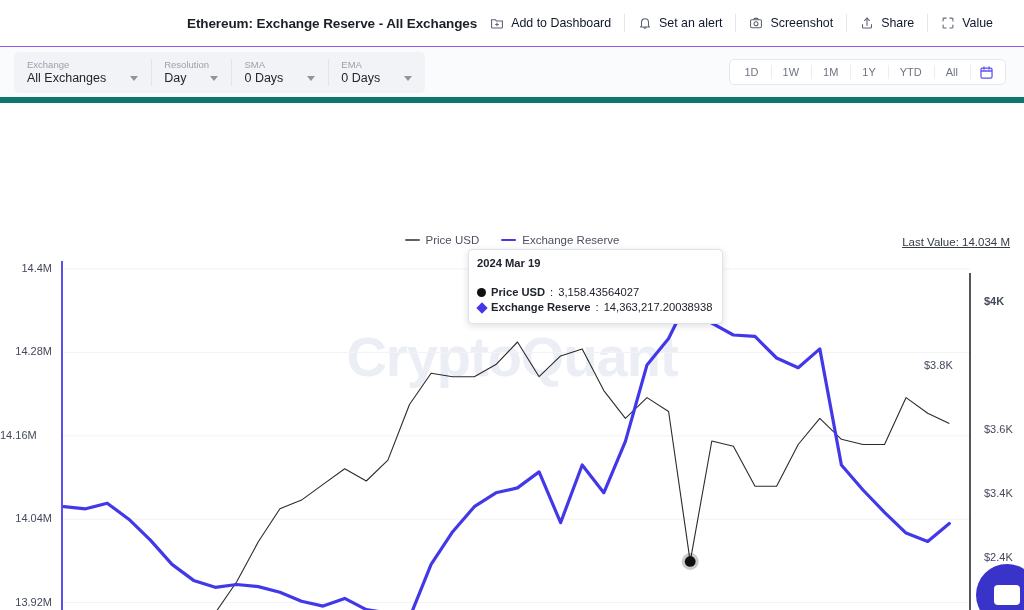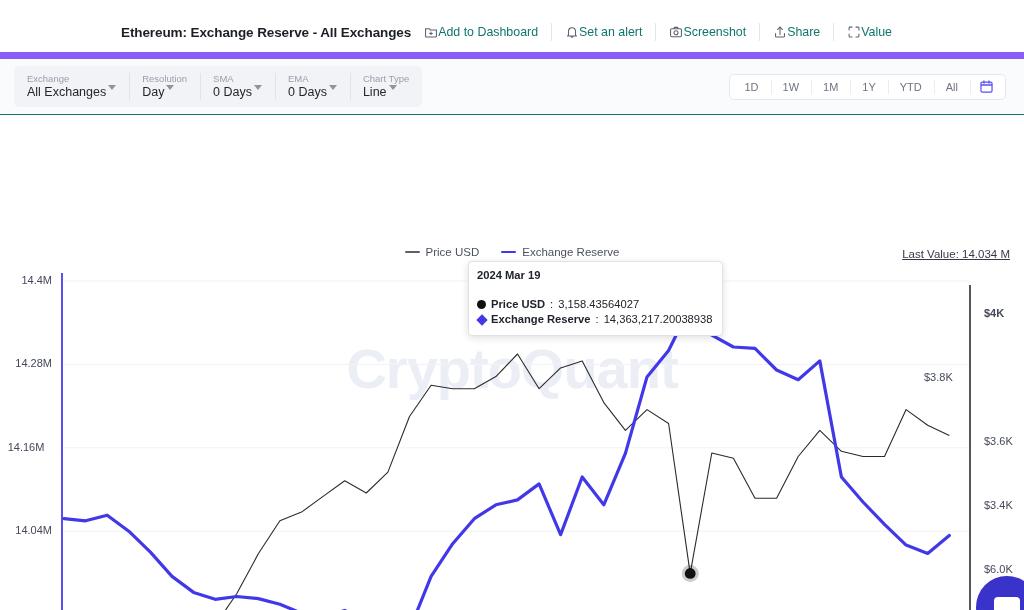--- a/index.html
+++ b/index.html
@@ -7,66 +7,65 @@
     width: 1024px; height: 610px;
     background: #ffffff;
     font-family: "Liberation Sans", sans-serif;
     overflow: hidden;
   }
 
   
   .header {
     height: 47px;
     display: flex; align-items: center;
-    justify-content: center;
+    justify-content: flex-end;
     padding: 0 18px 0 20px;
-    border-bottom: 7px solid #8b5cf6;
+    border-bottom: 1px solid #8b5cf6;
     background: #fff;
-    margin-top: 12px;
   }
   .page-title {
     font-size: 13.5px; font-weight: bold; color: #1b1f26;
     letter-spacing: -0.1px;
   }
   .hdr-actions { display: flex; align-items: center; }
   .hdr-btn {
-    display: flex; align-items: center; 
+    display: flex; align-items: center; gap: 7px;
     padding: 0 13px; height: 24px;
-    font-size: 12.4px; color: #0f766e; white-space: nowrap;
+    font-size: 12.4px; color: #0f172a; white-space: nowrap;
     cursor: pointer;
   }
   .hdr-sep { width: 1px; height: 18px; background: #e4e7eb; }
   .hdr-btn svg { display: block; }
 
   
   .controls {
     height: 56px;
     display: flex; align-items: center; justify-content: space-between;
     padding: 0 18px 0 14px;
     background: #fafbfc;
-    border-bottom: 1px solid #0f766e;
+    border-bottom: 6px solid #0f766e;
   }
   .ctrl-group {
     display: flex; align-items: stretch;
     background: #f2f3f6;
     border-radius: 5px;
     height: 41px;
   }
   .ctrl {
     display: flex; flex-direction: column; justify-content: center;
     padding: 0 13px;
     position: relative;
     cursor: pointer;
   }
   .ctrl + .ctrl::before {
     content: ""; position: absolute; left: 0; top: 7px; bottom: 7px;
     width: 1px; background: #e1e3e8;
   }
   .ctrl-label { font-size: 9.5px; color: #9aa0ab; line-height: 12px; }
-  .ctrl-value-row { display: flex; align-items: flex-start; gap: 2px; }
+  .ctrl-value-row { display: flex; align-items: center; gap: 24px; }
   .ctrl-value { font-size: 12.5px; color: #22262e; line-height: 15px; }
   .caret {
     width: 0; height: 0;
     border-left: 4.5px solid transparent;
     border-right: 4.5px solid transparent;
     border-top: 5px solid #8e94a0;
   }
 
   .range-group {
     display: flex; align-items: center;
@@ -254,27 +253,20 @@
 
     <div class="ctrl">
       <span class="ctrl-label">EMA</span>
       <span class="ctrl-value-row">
         <span class="ctrl-value">0 Days</span>
         <span class="caret"></span>
       </span>
     </div>
 
 
-    <div class="ctrl">
-      <span class="ctrl-label">Chart Type</span>
-      <span class="ctrl-value-row">
-        <span class="ctrl-value">Line</span>
-        <span class="caret"></span>
-      </span>
-    </div>
   </div>
 
   <div class="range-group">
     <div class="range-btn">1D</div>
     <div class="range-btn">1W</div>
     <div class="range-btn">1M</div>
     <div class="range-btn">1Y</div>
     <div class="range-btn">YTD</div>
     <div class="range-btn">All</div>
     <div class="range-cal">
@@ -344,30 +336,30 @@
         <circle cx="690.2068965517242" cy="458.443615006175" r="8.5" fill="#111111" opacity="0.22"></circle>
         <circle cx="690.2068965517242" cy="458.443615006175" r="5.4" fill="#111111"></circle>
         <circle cx="690.2068965517242" cy="191.56404572938112" r="8.5" fill="#4338e8" opacity="0.22"></circle>
         <rect x="686.0068965517241" y="187.36404572938113" width="8.4" height="8.4" fill="#4338e8" transform="rotate(45 690.2068965517242 191.56404572938112)"></rect>
       </g>
   </svg>
 
   <div id="ylabels-left">
       <div class="y-label" style="top: 159px; left: 0px; width: 52px; text-align: right;">14.4M</div>
       <div class="y-label" style="top: 242.4px; left: 0px; width: 52px; text-align: right;">14.28M</div>
-      <div class="y-label" style="top: 325.8px; left: 0px; width: 52px; text-align: center;">14.16M</div>
+      <div class="y-label" style="top: 325.8px; left: 0px; width: 52px; text-align: left;">14.16M</div>
       <div class="y-label" style="top: 409.2px; left: 0px; width: 52px; text-align: right;">14.04M</div>
       <div class="y-label" style="top: 492.6px; left: 0px; width: 52px; text-align: right;">13.92M</div>
     </div>
   <div id="ylabels-right">
       <div class="y-label" style="top: 192px; left: 984px; font-weight: bold;">$4K</div>
       <div class="y-label" style="top: 256px; left: 924px;">$3.8K</div>
       <div class="y-label" style="top: 320px; left: 984px;">$3.6K</div>
       <div class="y-label" style="top: 384px; left: 984px;">$3.4K</div>
-      <div class="y-label" style="top: 448px; left: 984px;">$6.0K</div>
+      <div class="y-label" style="top: 448px; left: 984px;">$2.4K</div>
     </div>
   <div id="xlabels"></div>
 
   <div class="tooltip">
     <div class="tt-date">2024 Mar 19</div>
     <div class="tt-row">
       <span class="tt-dot"></span>
       <span class="tt-key">Price USD</span>
         <span>:</span>
       <span>3,158.43564027</span>

